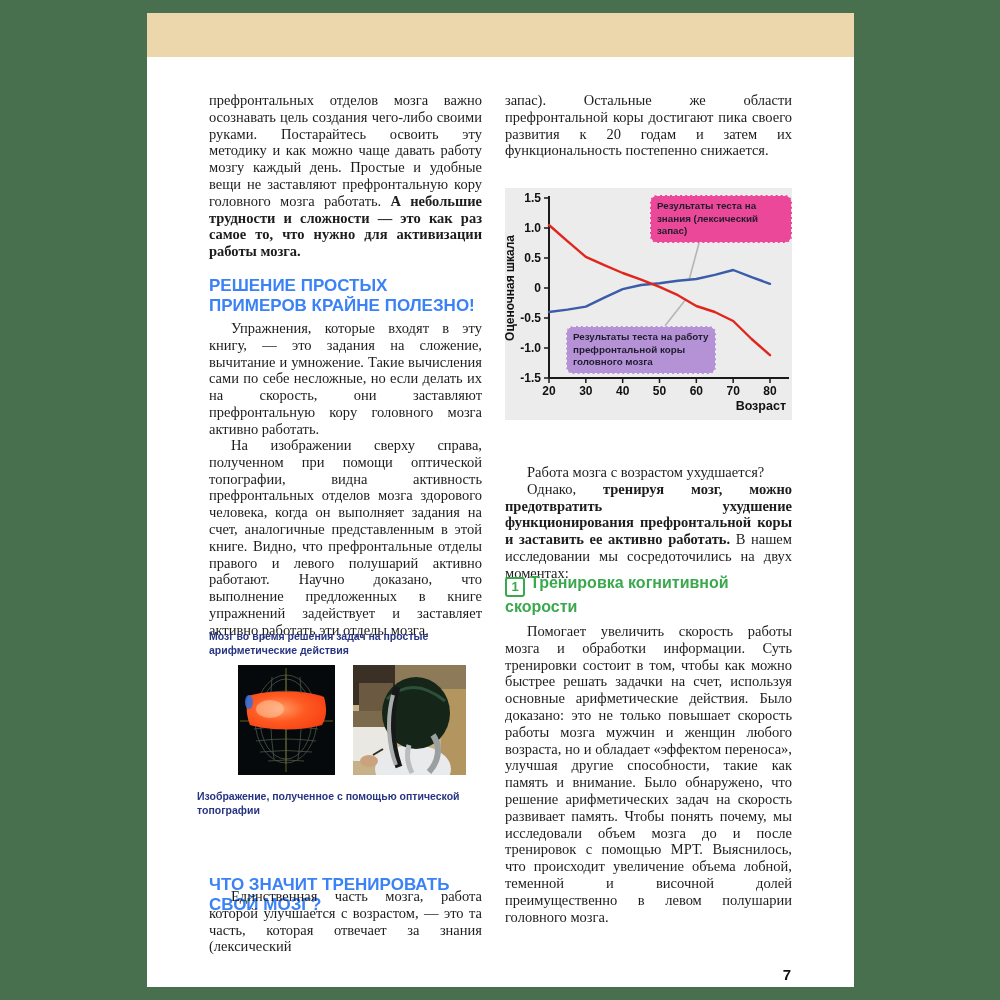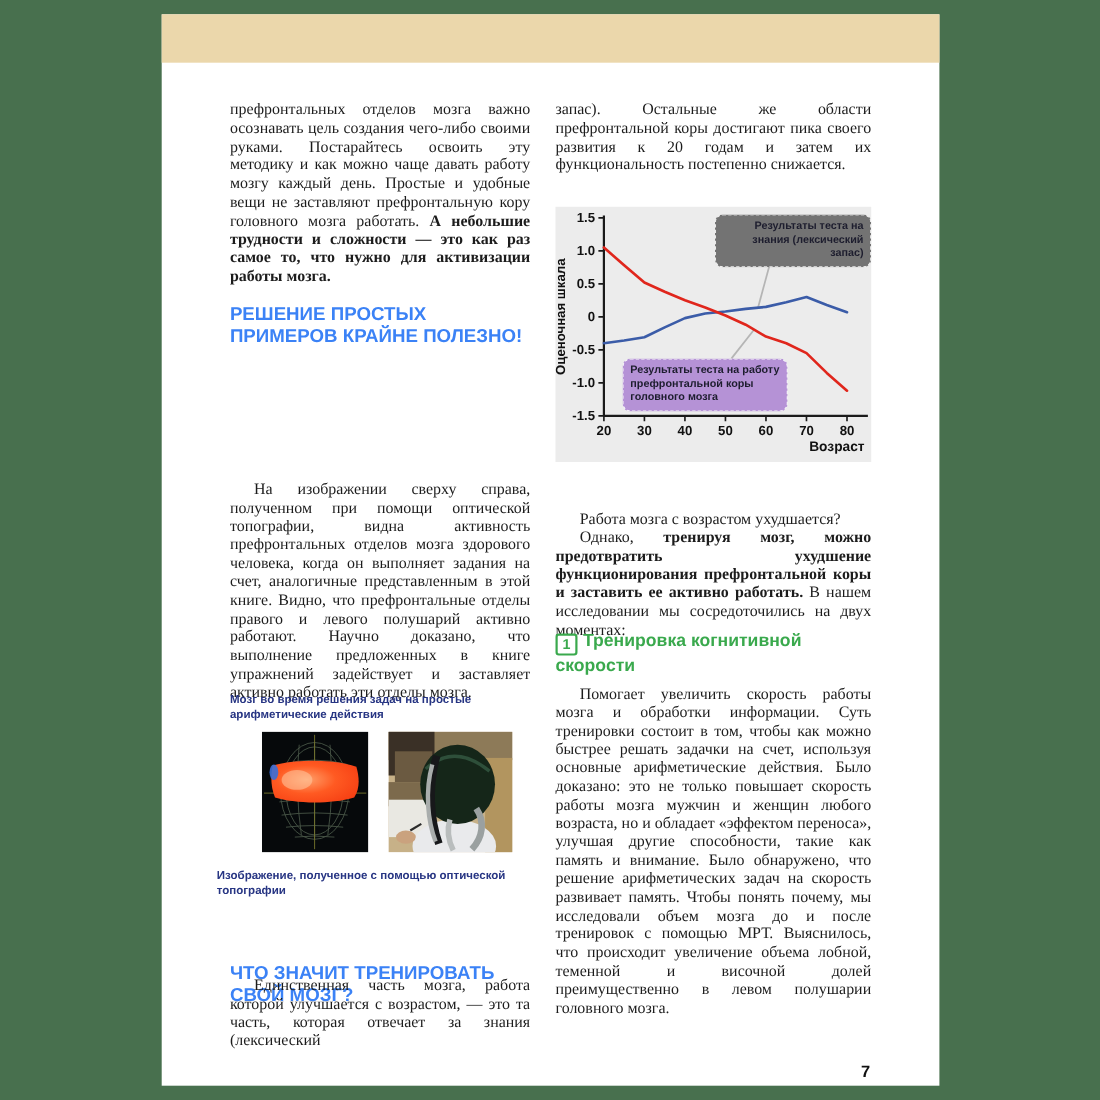--- a/index.html
+++ b/index.html
@@ -10,40 +10,43 @@
   .body-text{font-size:14.5px;line-height:16.8px;color:#1c1c1c;text-align:justify;}
   .body-text p{margin:0;}
   .body-text p.ind{text-indent:22px;}
   .h-blue{font-family:"Liberation Sans",sans-serif;font-weight:bold;font-size:17px;line-height:20px;color:#3b82f6;}
   .h-green{font-family:"Liberation Sans",sans-serif;font-weight:bold;font-size:16px;line-height:19px;color:#3aa94d;}
   .numbox{display:inline-block;width:16px;height:16px;border:2px solid #3aa94d;border-radius:3px;text-align:center;font-size:13px;line-height:16px;vertical-align:-3px;margin-right:5px;text-indent:0;}
   .cap{font-family:"Liberation Sans",sans-serif;font-weight:bold;font-size:10.5px;line-height:13.5px;color:#273583;text-align:left;}
   .fig{position:absolute;overflow:hidden;}
   .chart-panel{position:absolute;left:358px;top:175px;width:287px;height:232px;background:#ececec;}
   .legend{position:absolute;font-family:"Liberation Sans",sans-serif;font-weight:bold;font-size:9.8px;line-height:12.5px;color:#1d1d2e;border-radius:7px;padding:4px 6px;border:1px dashed rgba(255,255,255,.85);}
-  .legend.teal{left:145px;top:7px;width:128px;background:#737373;text-align:right;}
+  .legend.teal{left:145px;top:7px;width:128px;background:#ec4899;}
   .legend.purple{left:61px;top:138px;width:136px;background:#b592d6;}
   .xaxis-label{position:absolute;right:6px;top:211px;font-family:"Liberation Sans",sans-serif;font-weight:bold;font-size:12.5px;color:#111;}
   .yaxis-label{position:absolute;left:-2px;top:0px;height:200px;display:flex;align-items:center;}
   .yaxis-label span{writing-mode:vertical-rl;transform:rotate(180deg);font-family:"Liberation Sans",sans-serif;font-weight:bold;font-size:12px;color:#111;}
   .pagenum{position:absolute;left:620px;top:953px;width:24px;text-align:right;font-family:"Liberation Sans",sans-serif;font-weight:bold;font-size:15px;color:#111;}
   b{font-weight:bold;}
 </style>
 </head>
 <body>
 
 <div class="page">
   <div class="band"></div>
 
   <div class="blk body-text" style="left:62px;top:79px;width:273px;">
     <p><span>префронтальных отделов мозга важно осознавать цель создания чего-либо своими руками. Постарайтесь освоить эту методику и как можно чаще давать работу мозгу каждый день. Простые и удобные вещи не заставляют префронтальную кору головного мозга работать. </span><b>А небольшие трудности и сложности — это как раз самое то, что нужно для активизации работы мозга.</b></p>
   </div>
 
   <div class="blk h-blue" style="left:62px;top:263px;width:273px;">РЕШЕНИЕ ПРОСТЫХ ПРИМЕРОВ КРАЙНЕ ПОЛЕЗНО!</div>
 
+  <div class="blk body-text" style="left:62px;top:307px;width:273px;">
+    <p class="ind">Упражнения, которые входят в эту книгу, — это задания на сложение, вычитание и умножение. Такие вычисления сами по себе несложные, но если делать их на скорость, они заставляют префронтальную кору головного мозга активно работать.</p>
+  </div>
 
   <div class="blk body-text" style="left:62px;top:424px;width:273px;">
     <p class="ind">На изображении сверху справа, полученном при помощи оптической топографии, видна активность префронтальных отделов мозга здорового человека, когда он выполняет задания на счет, аналогичные представленным в этой книге. Видно, что префронтальные отделы правого и левого полушарий активно работают. Научно доказано, что выполнение предложенных в книге упражнений задействует и заставляет активно работать эти отделы мозга.</p>
   </div>
 
   <div class="blk cap" style="left:62px;top:617px;width:273px;">Мозг во время решения задач на простые арифметические действия</div>
 
   <div class="fig" style="left:91px;top:652px;width:97px;height:110px;">
     <svg width="97" height="110" viewBox="0 0 97 110">
       <rect x="0" y="0" width="97" height="110" fill="#06090b"></rect>

